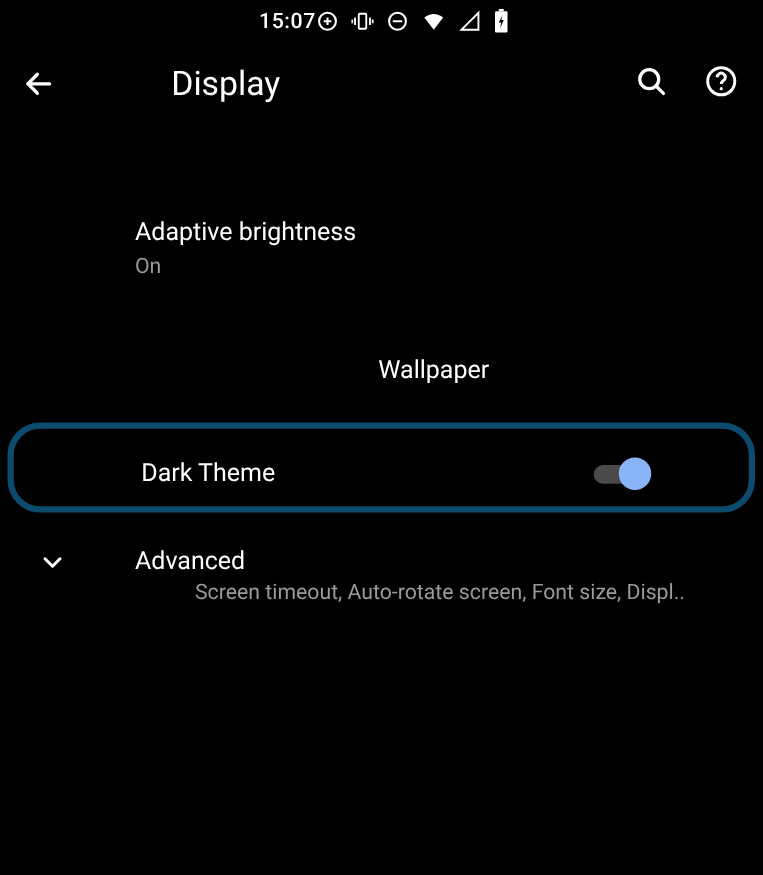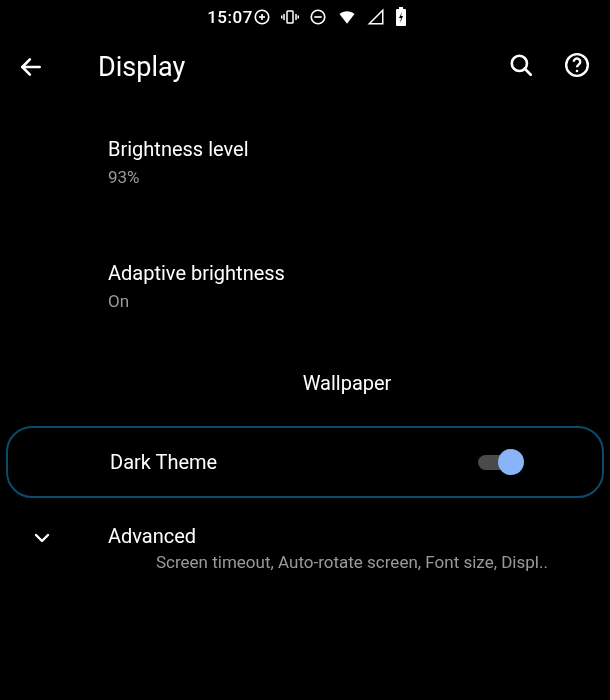--- a/index.html
+++ b/index.html
@@ -25,20 +25,21 @@
     display: flex;
     align-items: center;
     gap: 10px;
   }
   .status-icons svg { display: block; }
   .appbar {
     display: flex;
     align-items: center;
     height: 66px;
     padding: 0 14px 0 18px;
+    gap: 39px;
   }
   .appbar .back { width: 36px; display:flex; align-items:center; }
   .appbar .title {
     flex: 1;
     font-size: 27px;
     font-weight: 400;
     padding-left: 44px;
   }
   .appbar .actions { display: flex; align-items: center; gap: 30px; padding-right: 6px;}
   .list {
@@ -58,26 +59,26 @@
     font-size: 17px;
     color: #9a9a9a;
     line-height: 22px;
     margin-top: 4px;
     white-space: nowrap;
     overflow: hidden;
     text-overflow: ellipsis;
   }
   .item.no-sub { padding-top: 22px; padding-bottom: 22px; text-align: center;}
   .item.highlight {
-    border: 2px solid #0c4a6e;
+    border: 5px solid #0c4a6e;
     border-radius: 26px;
     margin: 6px 6px;
     padding: 14px 84px 14px 102px;
     display: flex;
-    align-items: center;
+    align-items: flex-end;
   }
   .item.highlight .label { flex:1; }
   .switch {
     width: 40px; height: 24px;
     position: relative;
   }
   .switch .track {
     position: absolute;
     top: 5px; left: 0;
     width: 36px; height: 15px;
@@ -185,24 +186,20 @@
           <circle cx="12" cy="12" r="10"></circle>
           <path d="M9 9a3 3 0 1 1 4.5 2.6C12.5 12.5 12 13 12 14"></path>
           <circle cx="12" cy="17.5" r="1.2" fill="#fff" stroke="none"></circle>
         </svg>
     </span>
   </div>
 </div>
 
 <div class="list">
 
-  <div class="item">
-    <div class="label">Brightness level</div>
-    <div class="sub">93%</div>
-  </div>
 
   <div class="spacer-lg"></div>
 
 
   <div class="spacer-lg"></div>
 
   <div class="item">
     <div class="label">Adaptive brightness</div>
     <div class="sub">On</div>
   </div>

